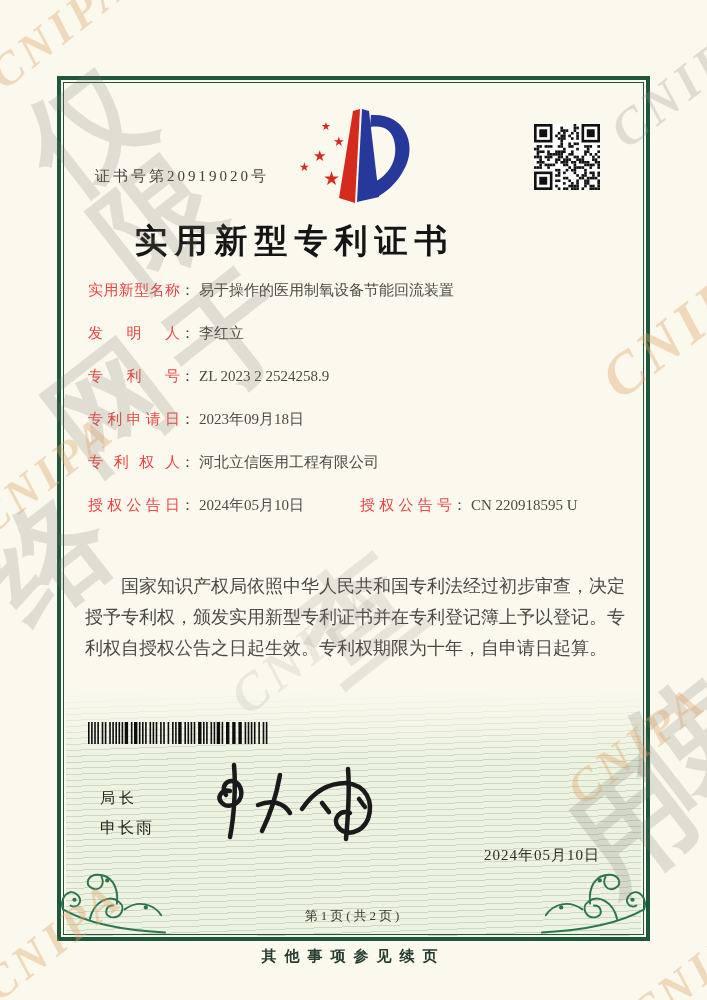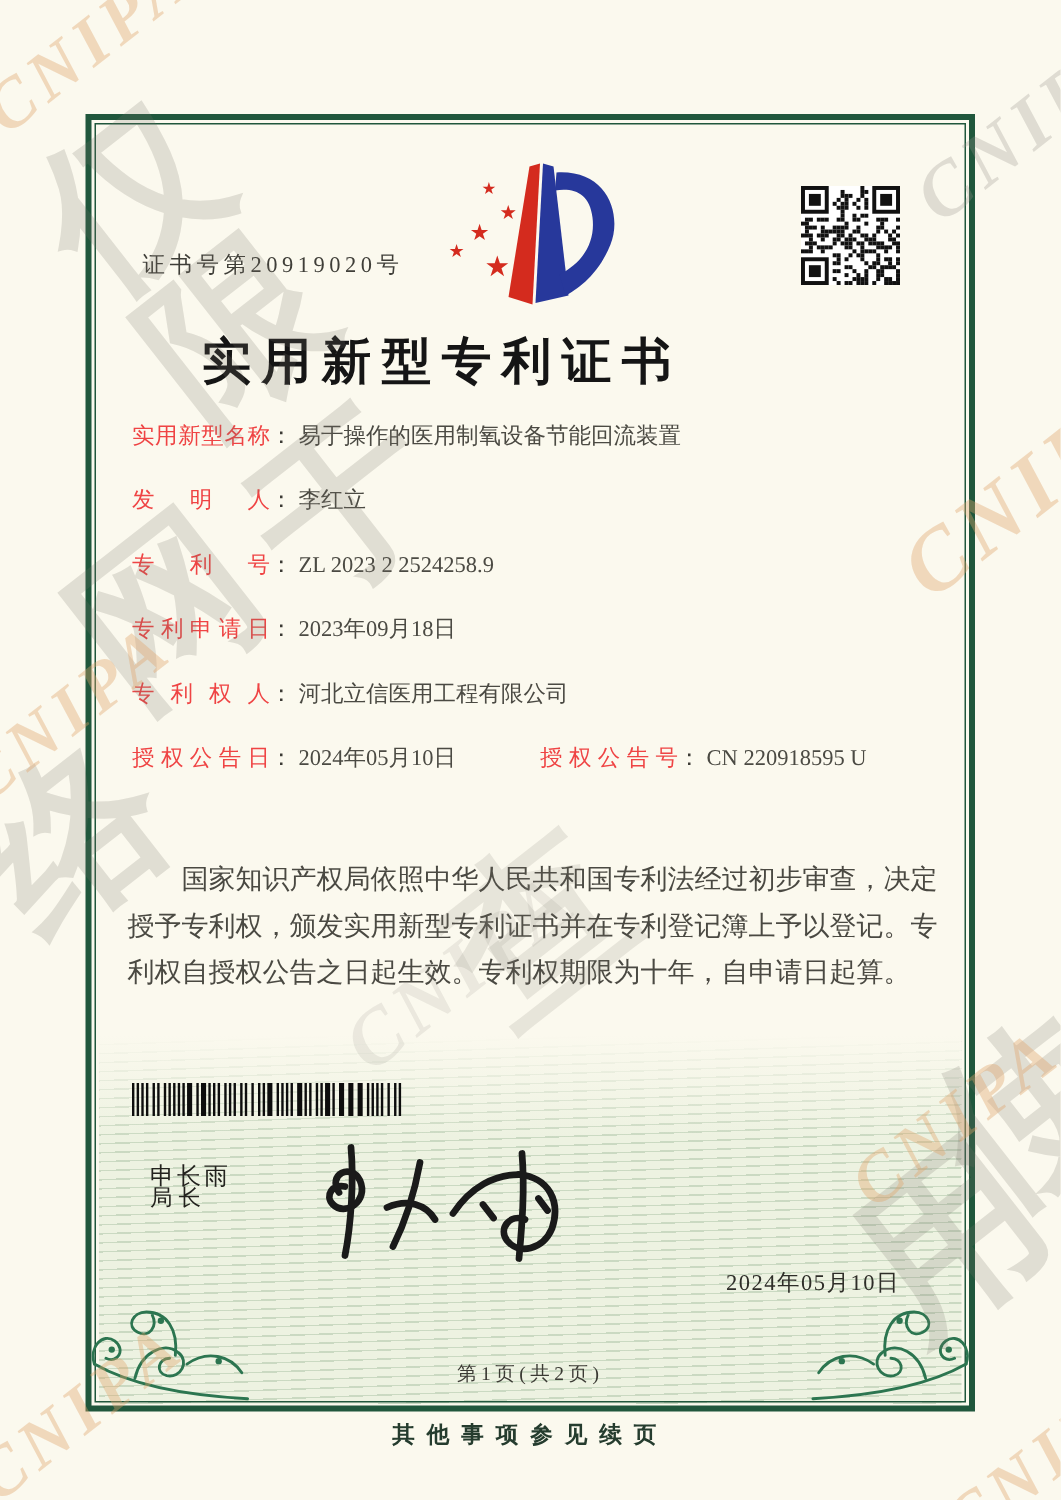--- a/index.html
+++ b/index.html
@@ -57,21 +57,21 @@
 
   
   #paras{position:absolute;left:85px;top:571px;width:540px;z-index:3;
     font-size:18px;line-height:1.72;color:#4a4942;text-align:justify;}
   #paras p{margin:0 0 9px;text-indent:2em;}
 
   
   #barcode{position:absolute;left:88px;top:722px;width:180px;height:22px;z-index:3;}
   #officer-title{position:absolute;left:100px;top:789px;z-index:3;font-size:15px;
     letter-spacing:4px;color:#23221e;}
-  #officer-name{position:absolute;left:100px;top:774px;z-index:3;font-size:16px;
+  #officer-name{position:absolute;left:100px;top:818px;z-index:3;font-size:16px;
     letter-spacing:2px;color:#23221e;}
   #signature{position:absolute;left:196px;top:757px;width:186px;height:86px;z-index:3;}
   #issue-date{position:absolute;left:484px;top:846px;z-index:3;font-size:15px;
     letter-spacing:1px;color:#2e2d28;}
   #page-note{position:absolute;left:0;top:907px;width:707px;text-align:center;z-index:3;
     font-size:13px;letter-spacing:3px;color:#3b3a34;}
   #continuation-note{position:absolute;left:0;top:947px;width:707px;text-align:center;z-index:3;
     font-size:15px;letter-spacing:8px;color:#253c2e;font-weight:bold;}
 </style>
 </head>

